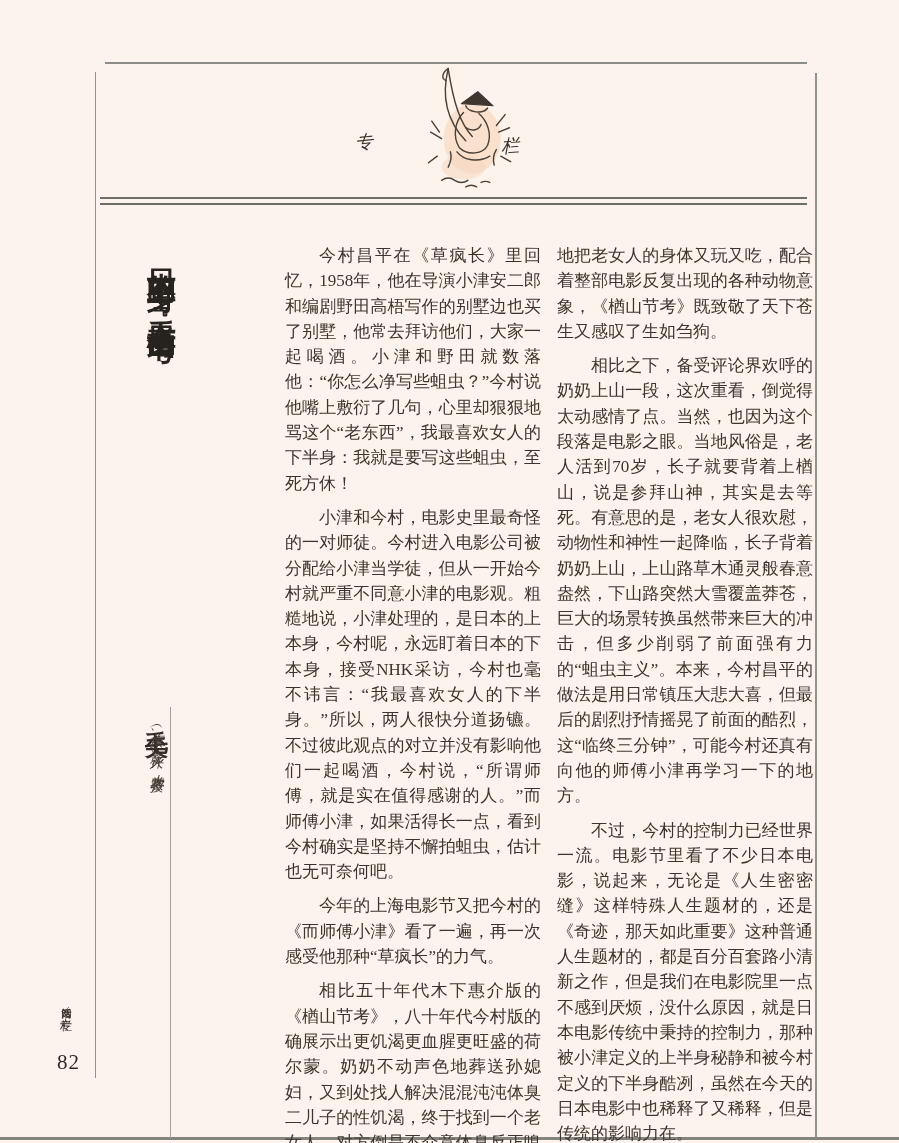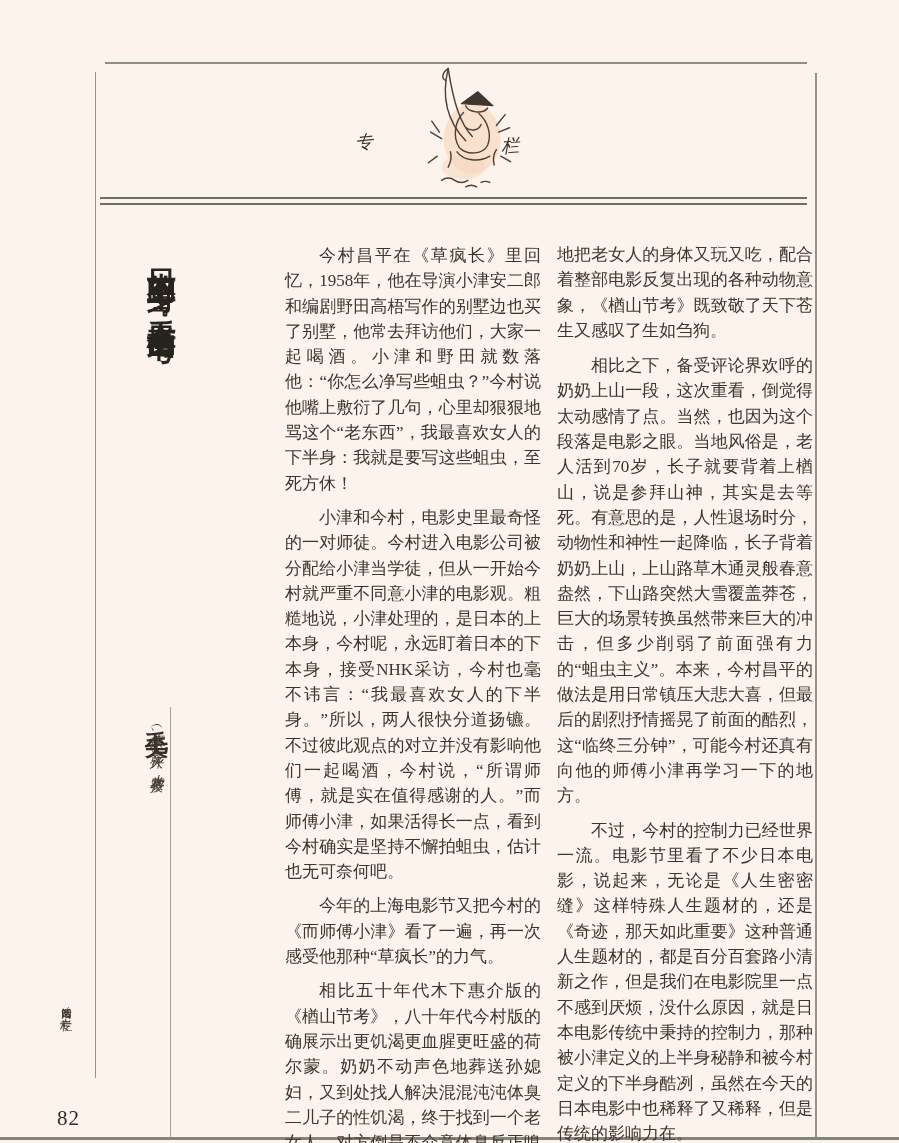--- a/index.html
+++ b/index.html
@@ -56,32 +56,32 @@
     position:absolute;top:243px;
     width:256px;
     font-size:17px;line-height:25.3px;
     color:#3d352d;
     text-align:justify;
     word-break:break-all;
   }
   .col-1{left:285px;}
   .col-2{left:557px;}
   .col p{margin:0 0 9px 0;text-indent:2em;}
-  .col p.no-indent{text-indent:0;font-family:Liberation Mono, monospace;}
+  .col p.no-indent{text-indent:0;}
   
   .footer-section{
     position:absolute;left:56px;top:1000px;height:52px;
     writing-mode:vertical-rl;
     color:#3c352e;line-height:20px;
   }
   .footer-mag{font-size:10px;font-weight:700;letter-spacing:0px;}
   .footer-sep{font-size:9px;}
   .footer-sec{font-size:12px;letter-spacing:1px;}
   .page-number{
-    position:absolute;left:57px;top:1106px;
+    position:absolute;left:57px;top:1050px;
     font-size:21px;color:#2f2a24;letter-spacing:1px;
   }
 </style>
 </head>
 <body>
 
 <div class="page">
 
   <div class="rule rule-top"></div>
   <div class="rule rule-left"></div>
@@ -130,21 +130,21 @@
 
   <div class="col col-1">
     <p>今村昌平在《草疯长》里回忆，1958年，他在导演小津安二郎和编剧野田高梧写作的别墅边也买了别墅，他常去拜访他们，大家一起喝酒。小津和野田就数落他：“你怎么净写些蛆虫？”今村说他嘴上敷衍了几句，心里却狠狠地骂这个“老东西”，我最喜欢女人的下半身：我就是要写这些蛆虫，至死方休！</p>
     <p>小津和今村，电影史里最奇怪的一对师徒。今村进入电影公司被分配给小津当学徒，但从一开始今村就严重不同意小津的电影观。粗糙地说，小津处理的，是日本的上本身，今村呢，永远盯着日本的下本身，接受NHK采访，今村也毫不讳言：“我最喜欢女人的下半身。”所以，两人很快分道扬镳。不过彼此观点的对立并没有影响他们一起喝酒，今村说，“所谓师傅，就是实在值得感谢的人。”而师傅小津，如果活得长一点，看到今村确实是坚持不懈拍蛆虫，估计也无可奈何吧。</p>
     <p>今年的上海电影节又把今村的《而师傅小津》看了一遍，再一次感受他那种“草疯长”的力气。</p>
     <p>相比五十年代木下惠介版的《楢山节考》，八十年代今村版的确展示出更饥渴更血腥更旺盛的荷尔蒙。奶奶不动声色地葬送孙媳妇，又到处找人解决混混沌沌体臭二儿子的性饥渴，终于找到一个老女人，对方倒是不介意体臭反正嗅觉也不行了，但自己是不是太老了点？奶奶就说我那儿子从来没有过女人哪里分得清旧的新的。老女人晚上就去找混沌男，那一段拍得实在元气淋漓，既有生命最底状态的狼藉，又满满动物般的放松和幽默。今村昌平的女演员都有乳房有大腿，连老女人都不例外，发现自己还有性能力，老女人很欢慰，“啊，居然还能用”，而混沌男则孩子般</p>
   </div>
 
   <div class="col col-2">
     <p class="no-indent">地把老女人的身体又玩又吃，配合着整部电影反复出现的各种动物意象，《楢山节考》既致敬了天下苍生又感叹了生如刍狗。</p>
-    <p>相比之下，备受评论界欢呼的奶奶上山一段，这次重看，倒觉得太动感情了点。当然，也因为这个段落是电影之眼。当地风俗是，老人活到70岁，长子就要背着上楢山，说是参拜山神，其实是去等死。有意思的是，人性退场时分，动物性和神性一起降临，长子背着奶奶上山，上山路草木通灵般春意盎然，下山路突然大雪覆盖莽苍，巨大的场景转换虽然带来巨大的冲击，但多少削弱了前面强有力的“蛆虫主义”。本来，今村昌平的做法是用日常镇压大悲大喜，但最后的剧烈抒情摇晃了前面的酷烈，这“临终三分钟”，可能今村还真有向他的师傅小津再学习一下的地方。</p>
+    <p>相比之下，备受评论界欢呼的奶奶上山一段，这次重看，倒觉得太动感情了点。当然，也因为这个段落是电影之眼。当地风俗是，老人活到70岁，长子就要背着上楢山，说是参拜山神，其实是去等死。有意思的是，老女人很欢慰，动物性和神性一起降临，长子背着奶奶上山，上山路草木通灵般春意盎然，下山路突然大雪覆盖莽苍，巨大的场景转换虽然带来巨大的冲击，但多少削弱了前面强有力的“蛆虫主义”。本来，今村昌平的做法是用日常镇压大悲大喜，但最后的剧烈抒情摇晃了前面的酷烈，这“临终三分钟”，可能今村还真有向他的师傅小津再学习一下的地方。</p>
     <p>不过，今村的控制力已经世界一流。电影节里看了不少日本电影，说起来，无论是《人生密密缝》这样特殊人生题材的，还是《奇迹，那天如此重要》这种普通人生题材的，都是百分百套路小清新之作，但是我们在电影院里一点不感到厌烦，没什么原因，就是日本电影传统中秉持的控制力，那种被小津定义的上半身秘静和被今村定义的下半身酷冽，虽然在今天的日本电影中也稀释了又稀释，但是传统的影响力在。</p>
 
   </div>
 
   <div class="footer-section">
     <span class="footer-mag">阅活</span><span class="footer-sep">／</span><span class="footer-sec">专栏</span>
   </div>
   <div class="page-number">82</div>
 
 </div>

